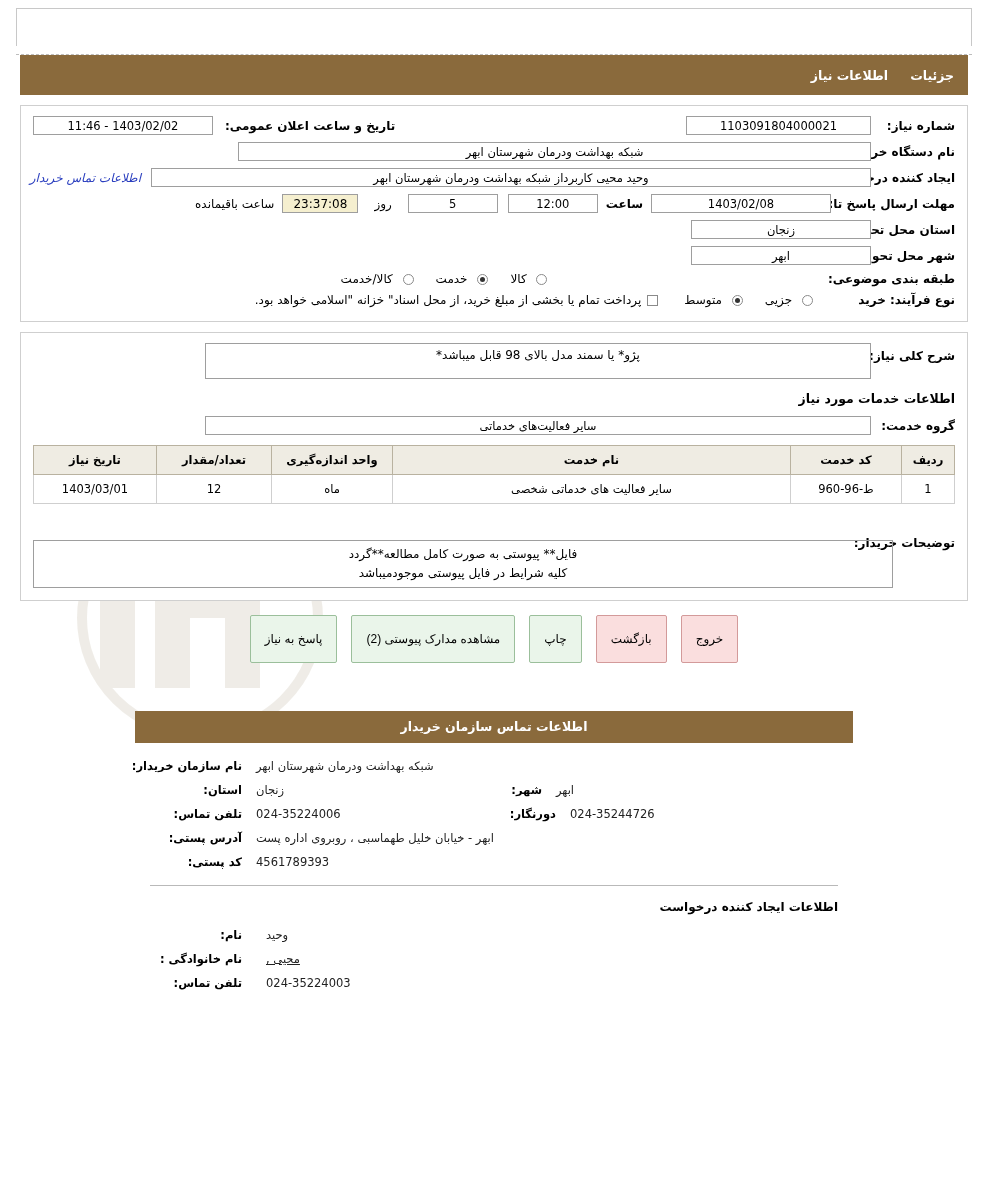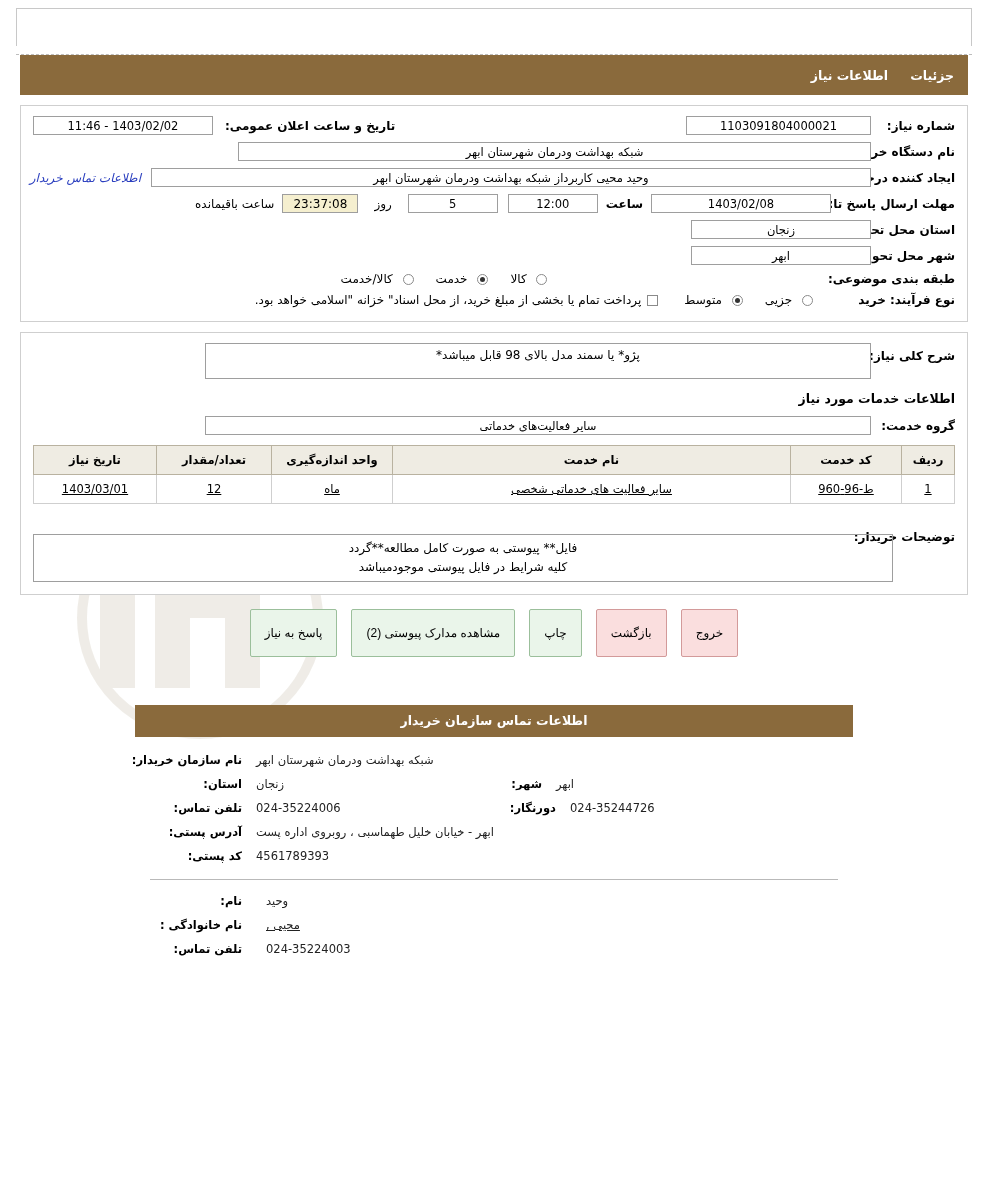--- a/index.html
+++ b/index.html
@@ -178,21 +178,20 @@
     border: 1px solid #b9b2a0;
     font-weight: bold;
     height: 26px;
     color: #000;
   }
   table.items td {
     border: 1px solid #cfcfcf;
     height: 26px;
     text-align: center;
     background: #fff;
-    text-decoration: underline;
   }
   .notes-box {
     border: 1px solid #9e9e9e;
     margin-top: 10px;
     font-size: 12px;
     line-height: 19px;
     padding: 4px 8px;
     min-height: 42px;
     box-sizing: border-box;
     text-align: center;
@@ -416,21 +415,21 @@
             <td>1</td>
             <td>ط-96-960</td>
             <td>سایر فعالیت های خدماتی شخصی</td>
             <td>ماه</td>
             <td>12</td>
             <td>1403/03/01</td>
           </tr>
         </tbody>
       </table>
 
-      <div style="display:flex; align-items:flex-start; margin-top:20px;">
+      <div style="display:flex; align-items:flex-start; margin-top:26px;">
         <div class="notes-label" style="width:62px;">
           <span>توضیحات خریدار:</span>
         </div>
         <div class="notes-box" style="flex:1;">
           <div>فایل** پیوستی به صورت کامل مطالعه**گردد</div>
           <div>کلیه شرایط در فایل پیوستی موجودمیباشد</div>
         </div>
       </div>
 
     </div>
@@ -493,20 +492,21 @@
       <div style="flex:1;"></div>
       <div class="c-col-b">
         <div class="c-val" style="padding-left:14px;">4561789393</div>
         <div class="c-lbl">کد پستی:</div>
       </div>
     </div>
   </div>
 
   <div class="hr-thin"></div>
 
+  <div class="creator-title">اطلاعات ایجاد کننده درخواست</div>
 
   <div class="contact-body" style="margin-top:14px;">
     <div class="c-row">
       <div style="flex:1;"></div>
       <div class="c-col-b">
         <div class="c-val" style="padding-left:24px;">وحید</div>
         <div class="c-lbl">نام:</div>
       </div>
     </div>
     <div class="c-row">

